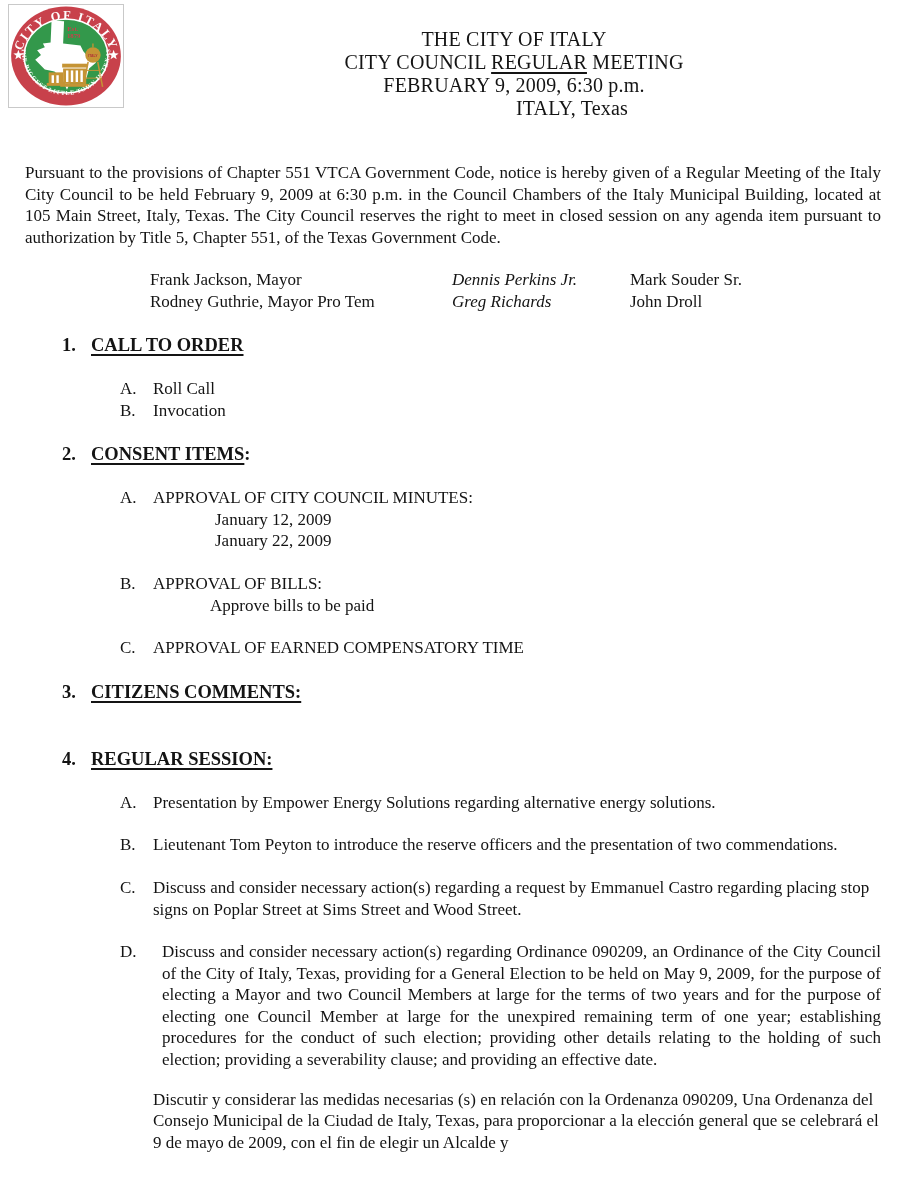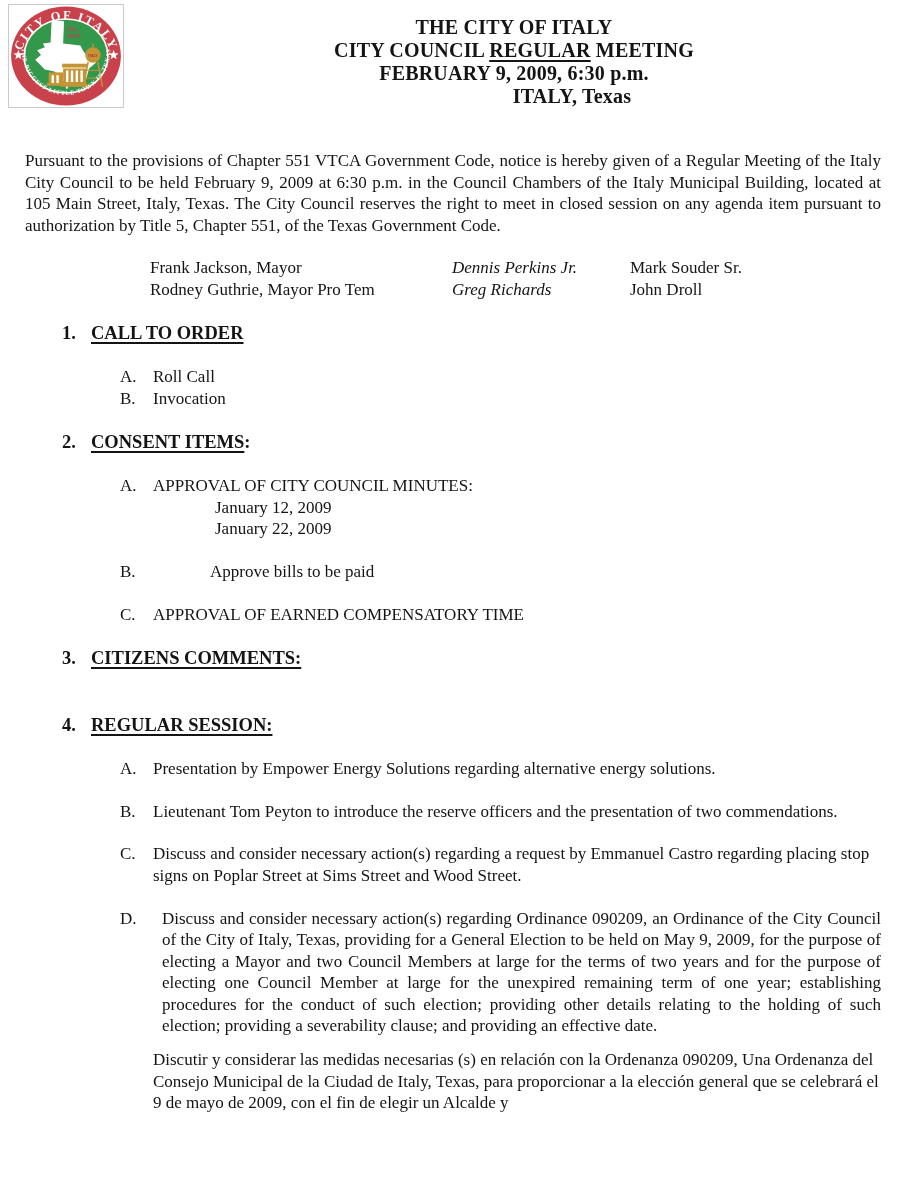--- a/index.html
+++ b/index.html
@@ -18,22 +18,22 @@
     width:116px; height:104px;
     margin:4px 0 0 8px;
     border:1px solid #c9c9c9;
     background:#fff;
     box-sizing:border-box;
   }
   .logo-box svg { width:100%; height:100%; display:block; }
   .title-block {
     flex:1;
     text-align:center;
-    padding-top:16px;
-    font-weight:bold;
+    padding-top:28px;
+    font-weight:normal;
     font-size:20px;
     line-height:23px;
     letter-spacing:0.2px;
   }
   .title-line4 { position:relative; left:58px; }
   .u { text-decoration:underline; text-underline-offset:3px; text-decoration-thickness:1.5px; }
 
   
   .notice {
     margin:42px 23px 0 25px;
@@ -59,21 +59,21 @@
   }
   .mt-sec  { margin-top:22px; }
   .mt-sec4 { margin-top:44px; }
   .sec-num { width:29px; flex:0 0 auto; }
   .sub-item { display:flex; margin-top:21px; margin-left:58px; }
   .sub-letter { width:33px; flex:0 0 auto; }
   .sub-text { flex:1; }
   .justify { text-align:justify;margin-left:9px; }
   .detail { margin-left:62px; }
   .detail-deep { margin-left:57px; }
-  .para-es { margin-top:12px; }
+  .para-es { margin-top:18px; }
 </style>
 </head>
 <body>
 
 <div class="page">
 
   <div class="header">
 
     <div class="logo-box">
       <svg viewBox="0 0 118 106">
@@ -178,20 +178,21 @@
       <span class="sub-letter">A.</span>
       <div class="sub-text">
         <div>APPROVAL OF CITY COUNCIL MINUTES:</div>
         <div class="detail">January 12, 2009</div>
         <div class="detail">January 22, 2009</div>
       </div>
     </div>
     <div class="sub-item">
       <span class="sub-letter">B.</span>
       <div class="sub-text">
+        <div>APPROVAL OF BILLS:</div>
         <div class="detail-deep">Approve bills to be paid</div>
       </div>
     </div>
     <div class="sub-item">
       <span class="sub-letter">C.</span>
       <div class="sub-text">APPROVAL OF EARNED COMPENSATORY TIME</div>
     </div>
 
     <div class="sec-head mt-sec">
       <span class="sec-num">3.</span>

